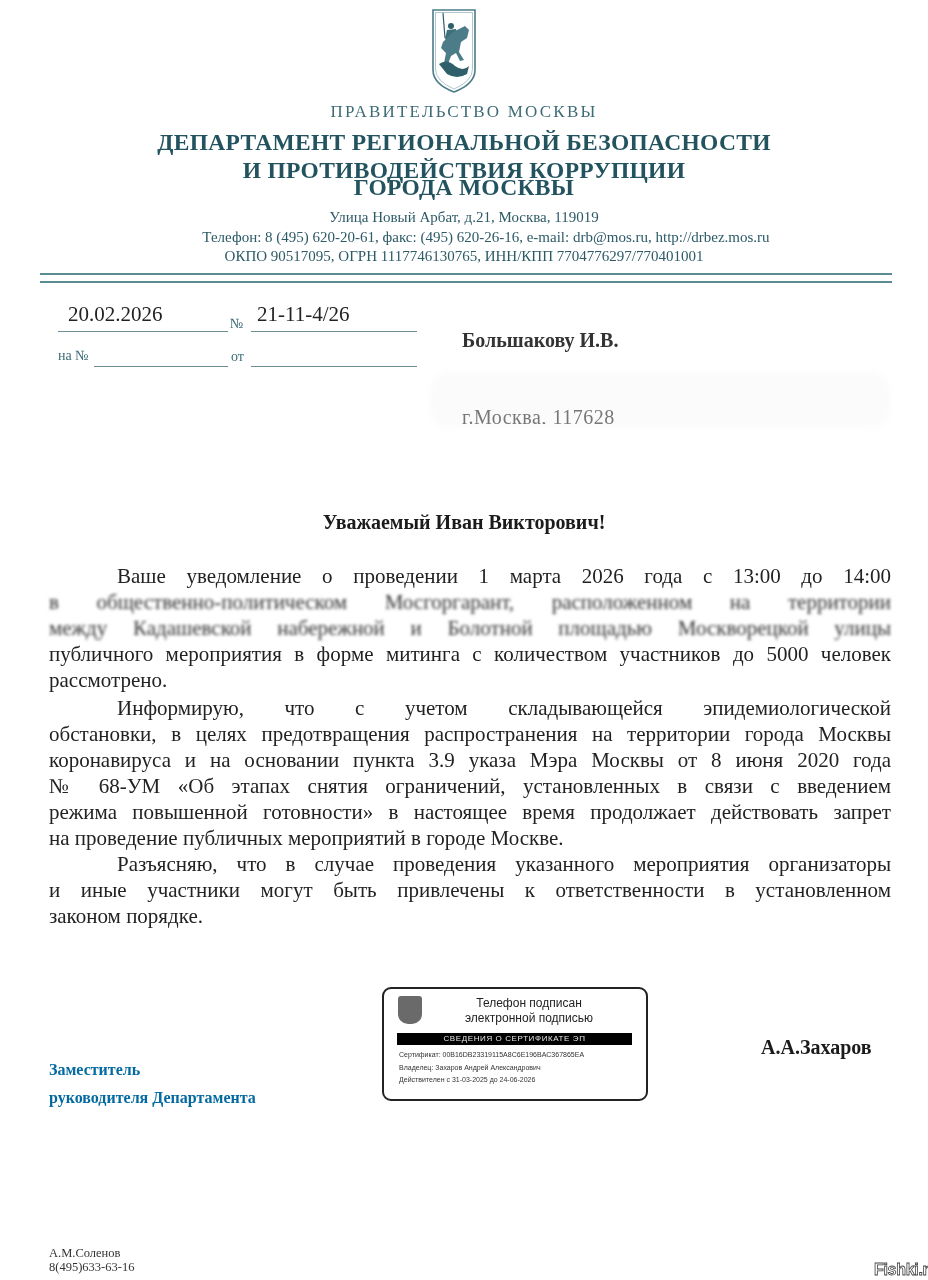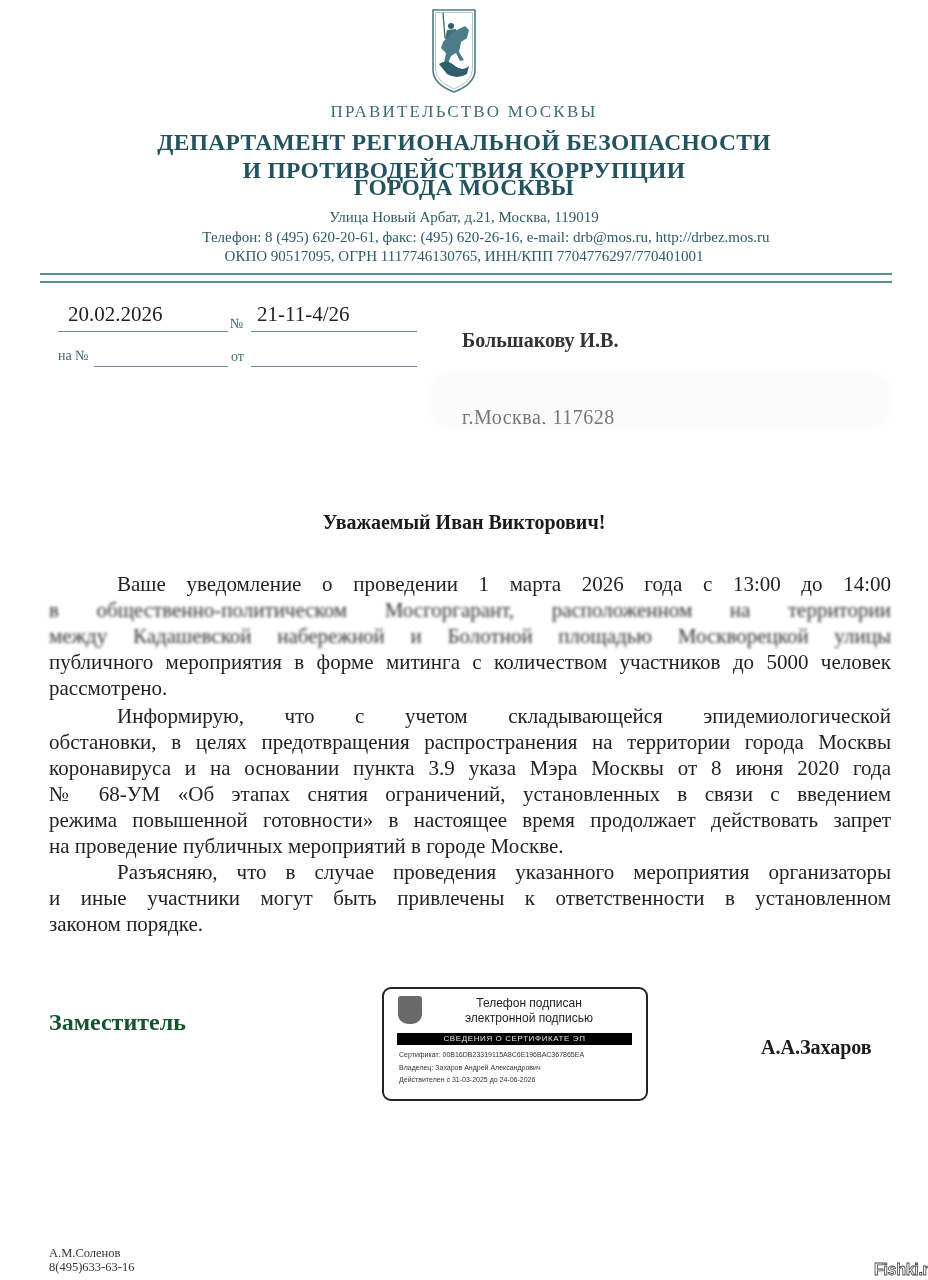--- a/index.html
+++ b/index.html
@@ -33,29 +33,29 @@
   #na-line { left: 94px; top: 366px; width: 134px; }
   #ot-lbl { left: 231px; top: 349px; font-size: 14px; color: #3d6b76; }
   #ot-line { left: 251px; top: 366px; width: 166px; }
   
   #addressee { left: 462px; top: 329px; font-size: 20px; font-weight: bold; color: #333; }
   #blur-box { left: 430px; top: 372px; width: 460px; height: 56px; background: #fbfbfb; border-radius: 20px; filter: blur(3px); }
   #city { left: 462px; top: 406px; font-size: 20px; color: #777; letter-spacing: 0.5px; height: 18px; overflow: hidden; }
   
   #greeting { left: 0; width: 928px; top: 511px; text-align: center; font-size: 20px; font-weight: bold; color: #1b1b1b; }
   .para { left: 49px; width: 842px; font-size: 21px; line-height: 26px; text-align: justify; color: #222; }
-  .indent { text-indent: 68px; margin-top: 8px; }
+  .indent { text-indent: 68px; }
   .line { display: block; text-align: justify; text-align-last: justify; white-space: nowrap; }
   .last { text-align-last: left; }
   #p1 { top: 563px; }
   #p2 { top: 695px; }
   #p3 { top: 851px; }
   .blurred { filter: blur(1.6px); color: #333; }
   
-  #signer-title { left: 49px; top: 1008px; font-size: 24px; font-weight: bold; line-height: 28px; color: #14532d; }
+  #signer-title { left: 49px; top: 1056px; font-size: 16px; font-weight: bold; line-height: 28px; color: #0369a1; }
   #signer-name { left: 761px; top: 1036px; font-size: 20px; font-weight: bold; color: #1b1b1b; }
   #stamp { left: 382px; top: 987px; width: 262px; height: 110px; border: 2px solid #222; border-radius: 9px; background: #fff; font-family: "Liberation Sans", "DejaVu Sans", sans-serif; }
   #stamp-emblem { left: 14px; top: 7px; width: 24px; height: 28px; background: #6a6a6a; border-radius: 3px 3px 10px 10px; }
   #stamp-title { left: 40px; top: 7px; width: 210px; text-align: center; font-size: 12px; line-height: 15px; color: #222; }
   #stamp-bar { left: 13px; top: 44px; width: 235px; height: 12px; background: #000000; color: #e6e6e6; font-size: 8px; line-height: 12px; text-align: center; letter-spacing: 0.6px; }
   .stamp-line { left: 15px; font-size: 7px; color: #333; white-space: nowrap; }
   #stamp-cert { top: 62px; }
   #stamp-owner { top: 75px; }
   #stamp-valid { top: 87px; }
   
@@ -119,20 +119,21 @@
 </div>
 
 <div id="p3" class="abs para">
   <span class="line indent">Разъясняю, что в случае проведения указанного мероприятия организаторы</span>
   <span class="line">и иные участники могут быть привлечены к ответственности в установленном</span>
   <span class="line last">законом порядке.</span>
 </div>
 
 <div id="signer-title" class="abs">
   <div>Заместитель</div>
+  <div>руководителя Департамента</div>
 </div>
 
 <div id="stamp" class="abs">
   <div id="stamp-emblem" class="abs"></div>
   <div id="stamp-title" class="abs">
     <div>Телефон подписан</div>
     <div>электронной подписью</div>
   </div>
   <div id="stamp-bar" class="abs">СВЕДЕНИЯ О СЕРТИФИКАТЕ ЭП</div>
   <div id="stamp-cert" class="abs stamp-line">Сертификат: 00B16DB23319115A8C6E196BAC367865EA</div>

